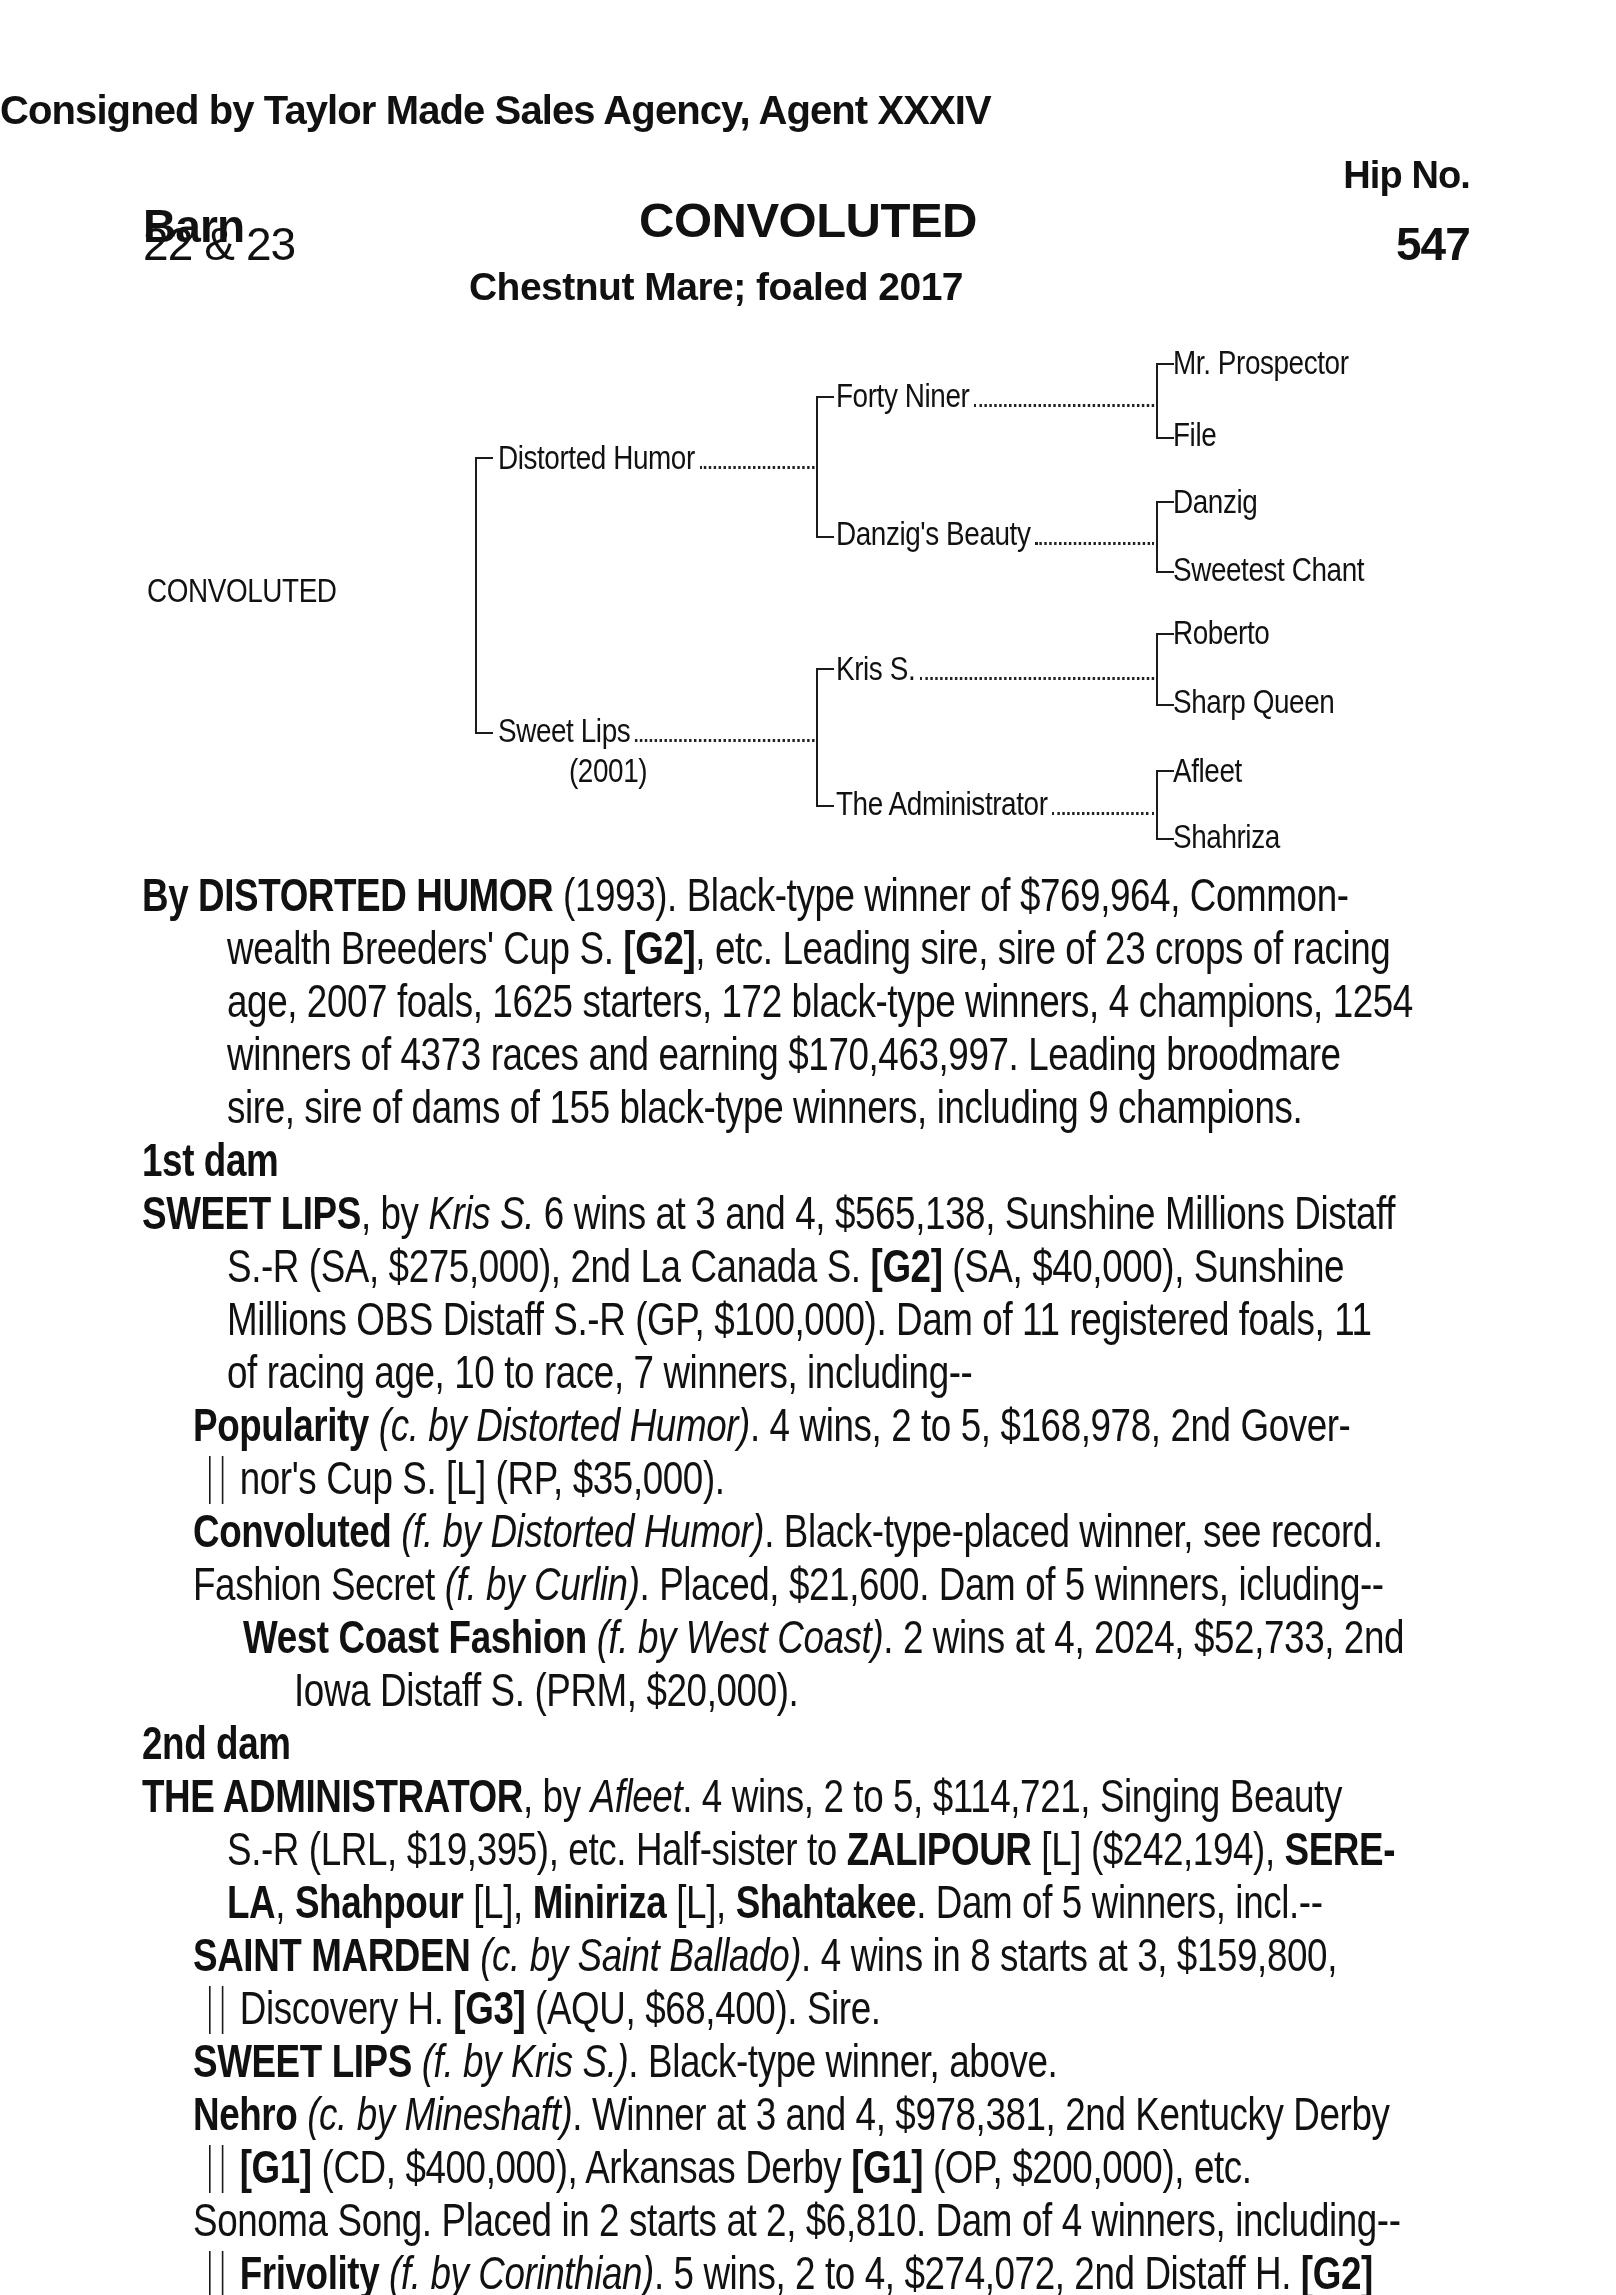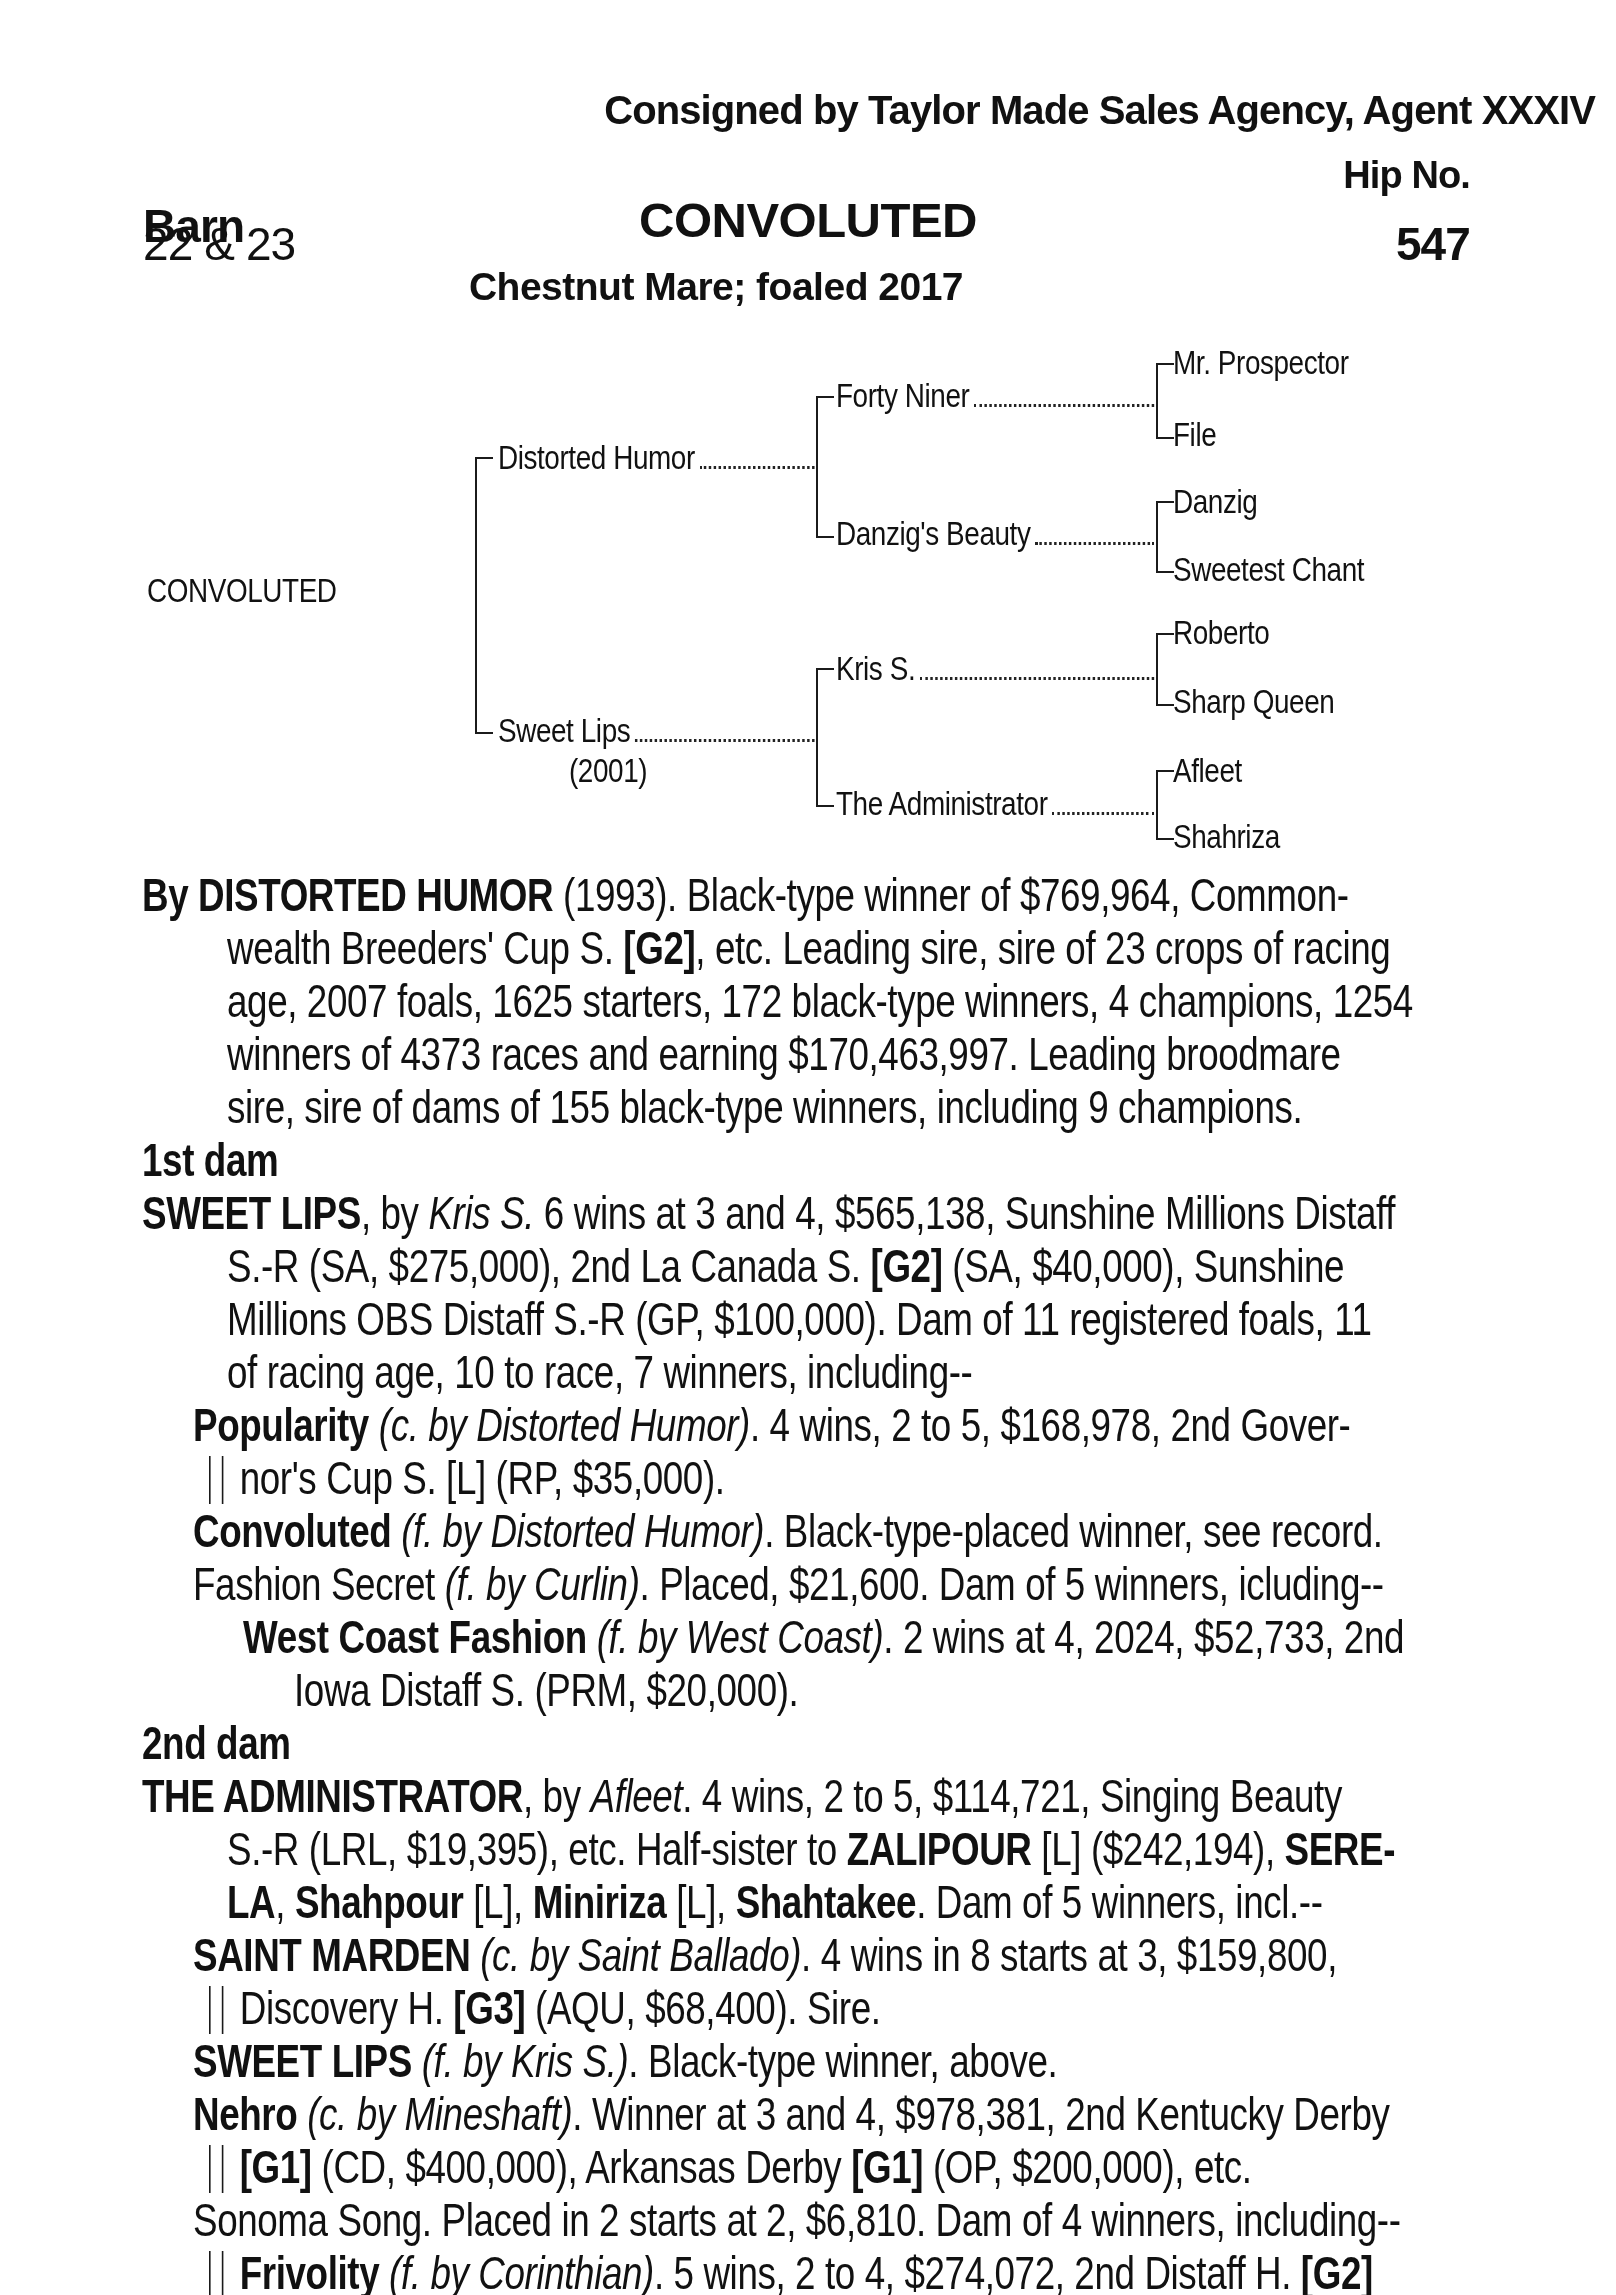--- a/index.html
+++ b/index.html
@@ -7,21 +7,21 @@
     position:relative;
     width:1616px;height:3227px;
     background:#ffffff;
     font-family:"Liberation Sans", sans-serif;
     color:#111;
     overflow:hidden;
   }
   
   .consigned{
     position:absolute;left:0;top:88px;width:1595px;
-    text-align:right;font-weight:bold;font-size:40px;letter-spacing:-0.9px;
+    text-align:left;font-weight:bold;font-size:40px;letter-spacing:-0.9px;
   }
   .barn-label{position:absolute;left:143px;top:154px;font-weight:bold;font-size:46px;letter-spacing:-0.9px;margin-top:45px;}
   .barn-value{position:absolute;left:143px;top:217px;font-weight:normal;font-size:46px;letter-spacing:-0.9px;}
   .hip-label{position:absolute;right:146px;top:154px;font-weight:bold;font-size:38px;letter-spacing:-0.9px;text-align:right;}
   .hip-value{position:absolute;right:146px;top:217px;font-weight:bold;font-size:46px;letter-spacing:-0.9px;text-align:center;}
   .horse-name{
     position:absolute;left:0;top:192px;width:1616px;
     text-align:center;font-weight:bold;font-size:49px;letter-spacing:-0.5px;
   }
   .horse-desc{

